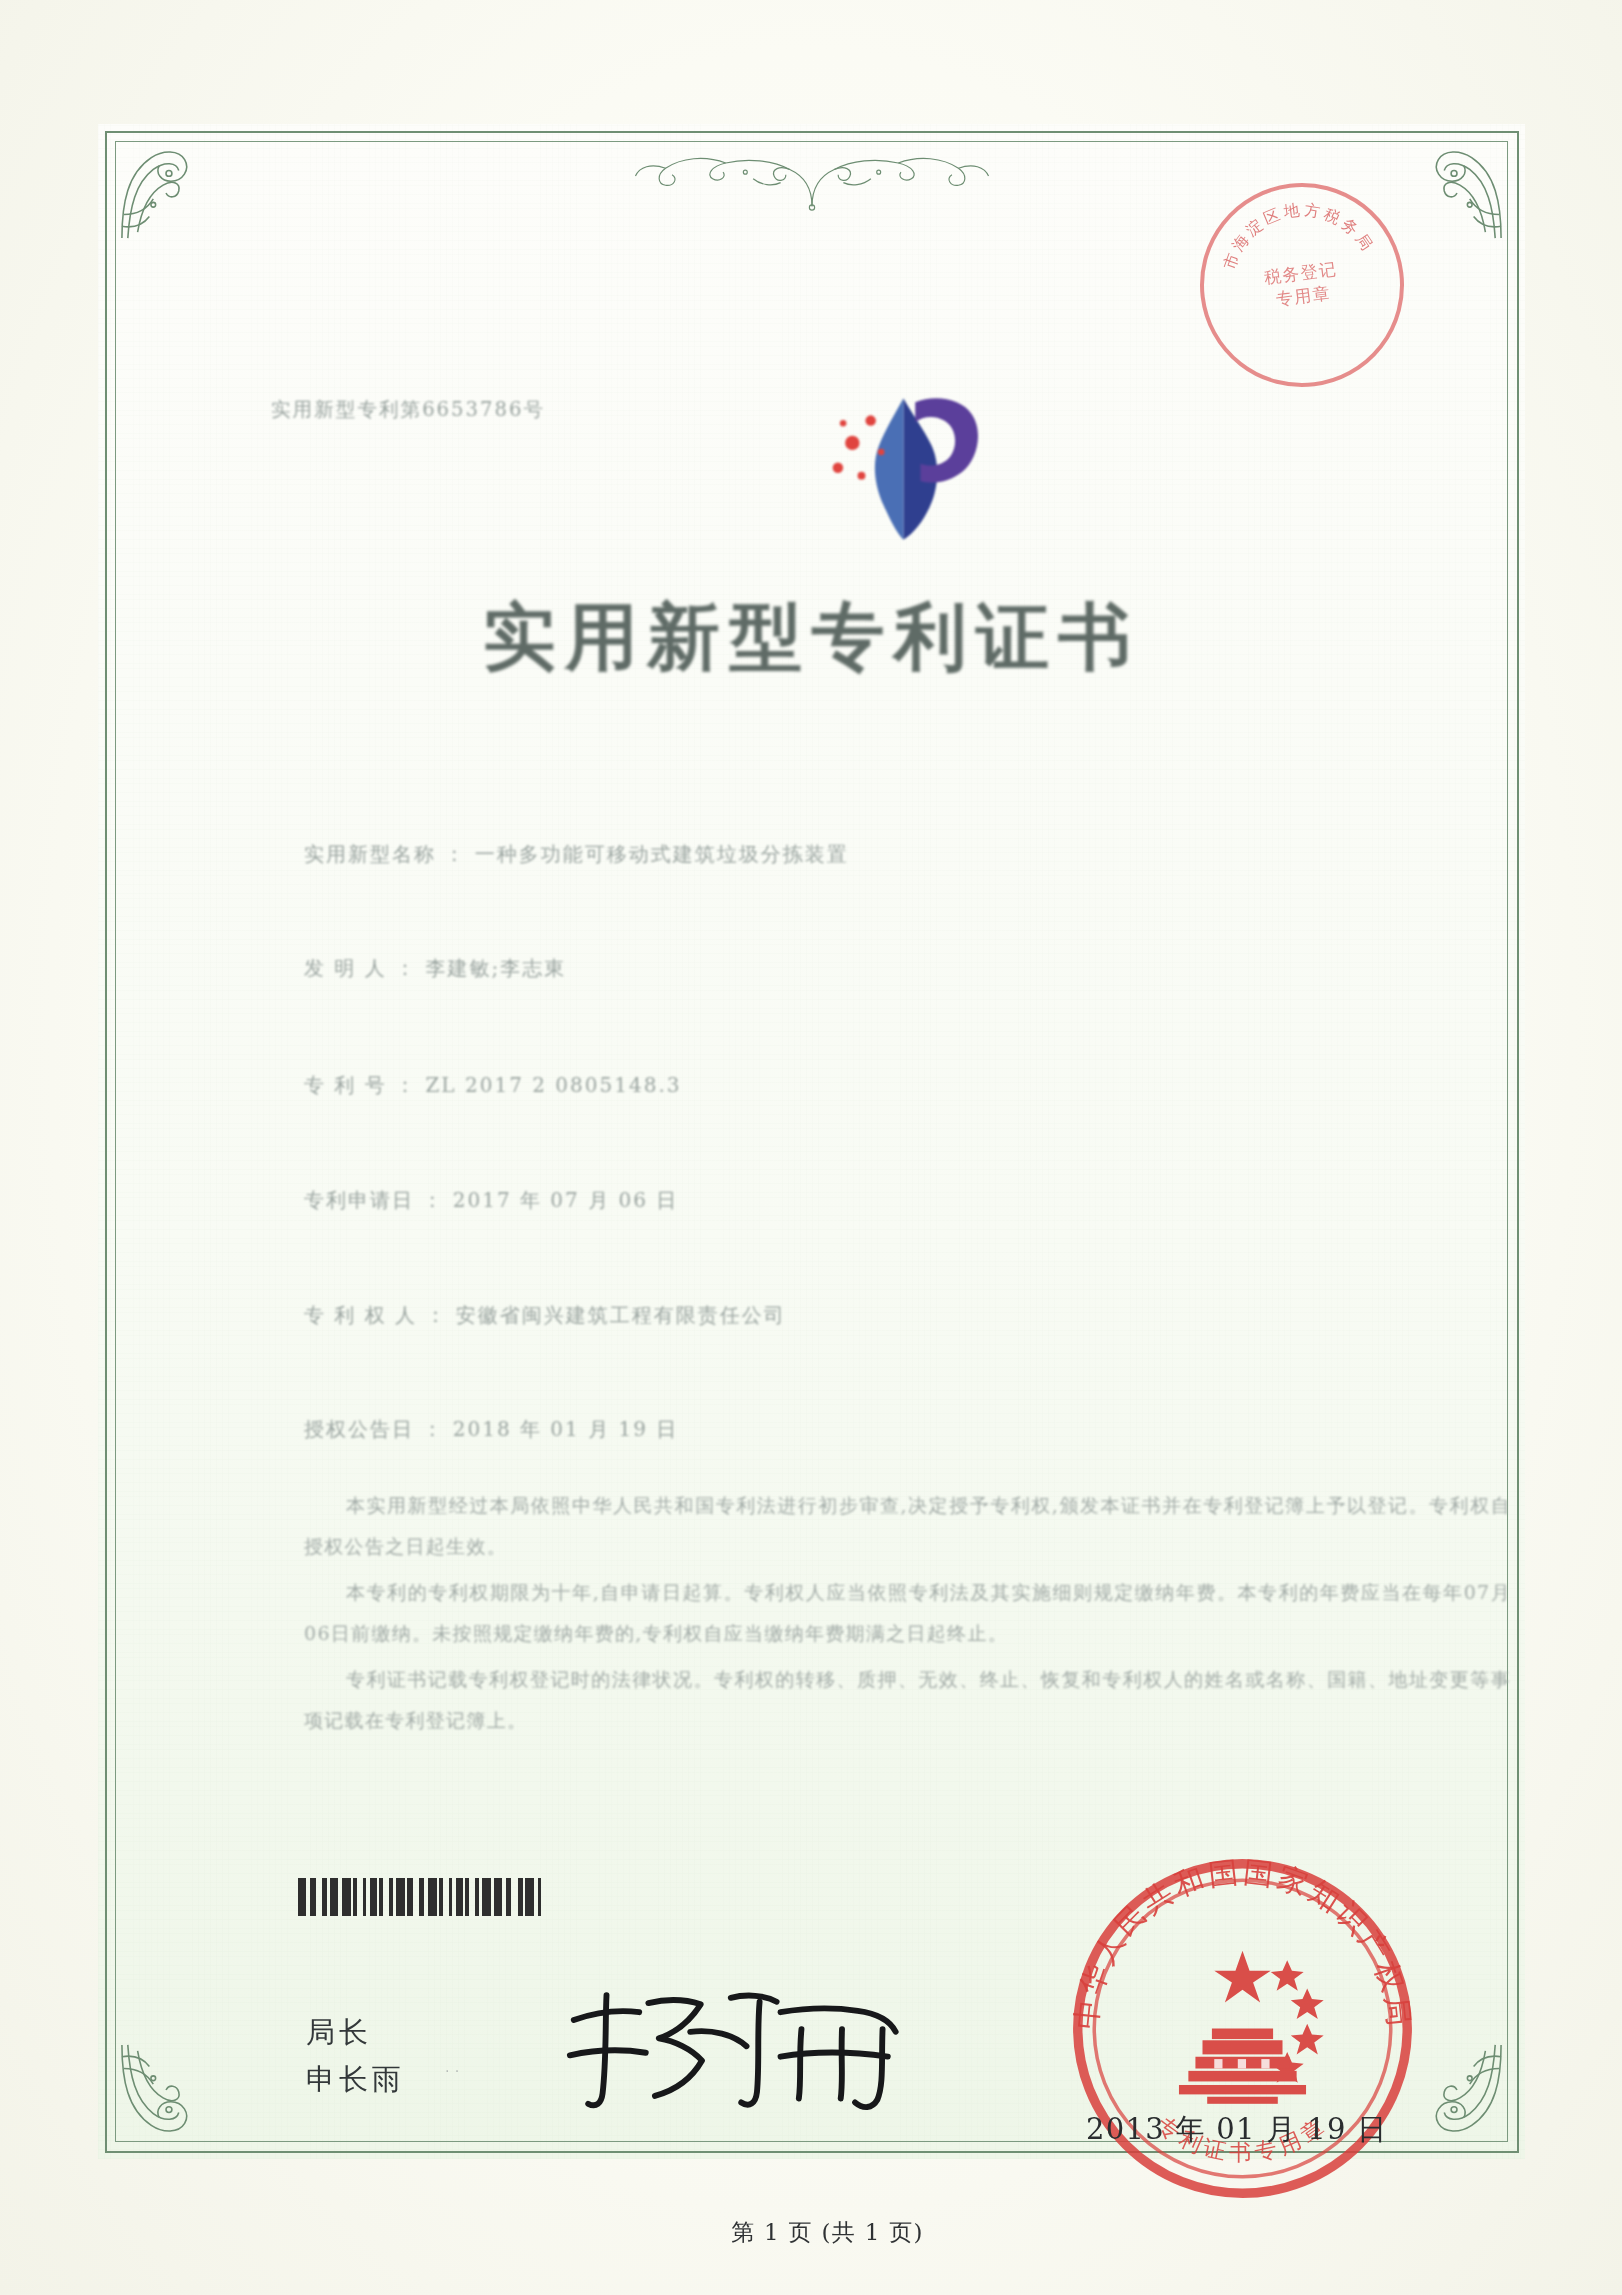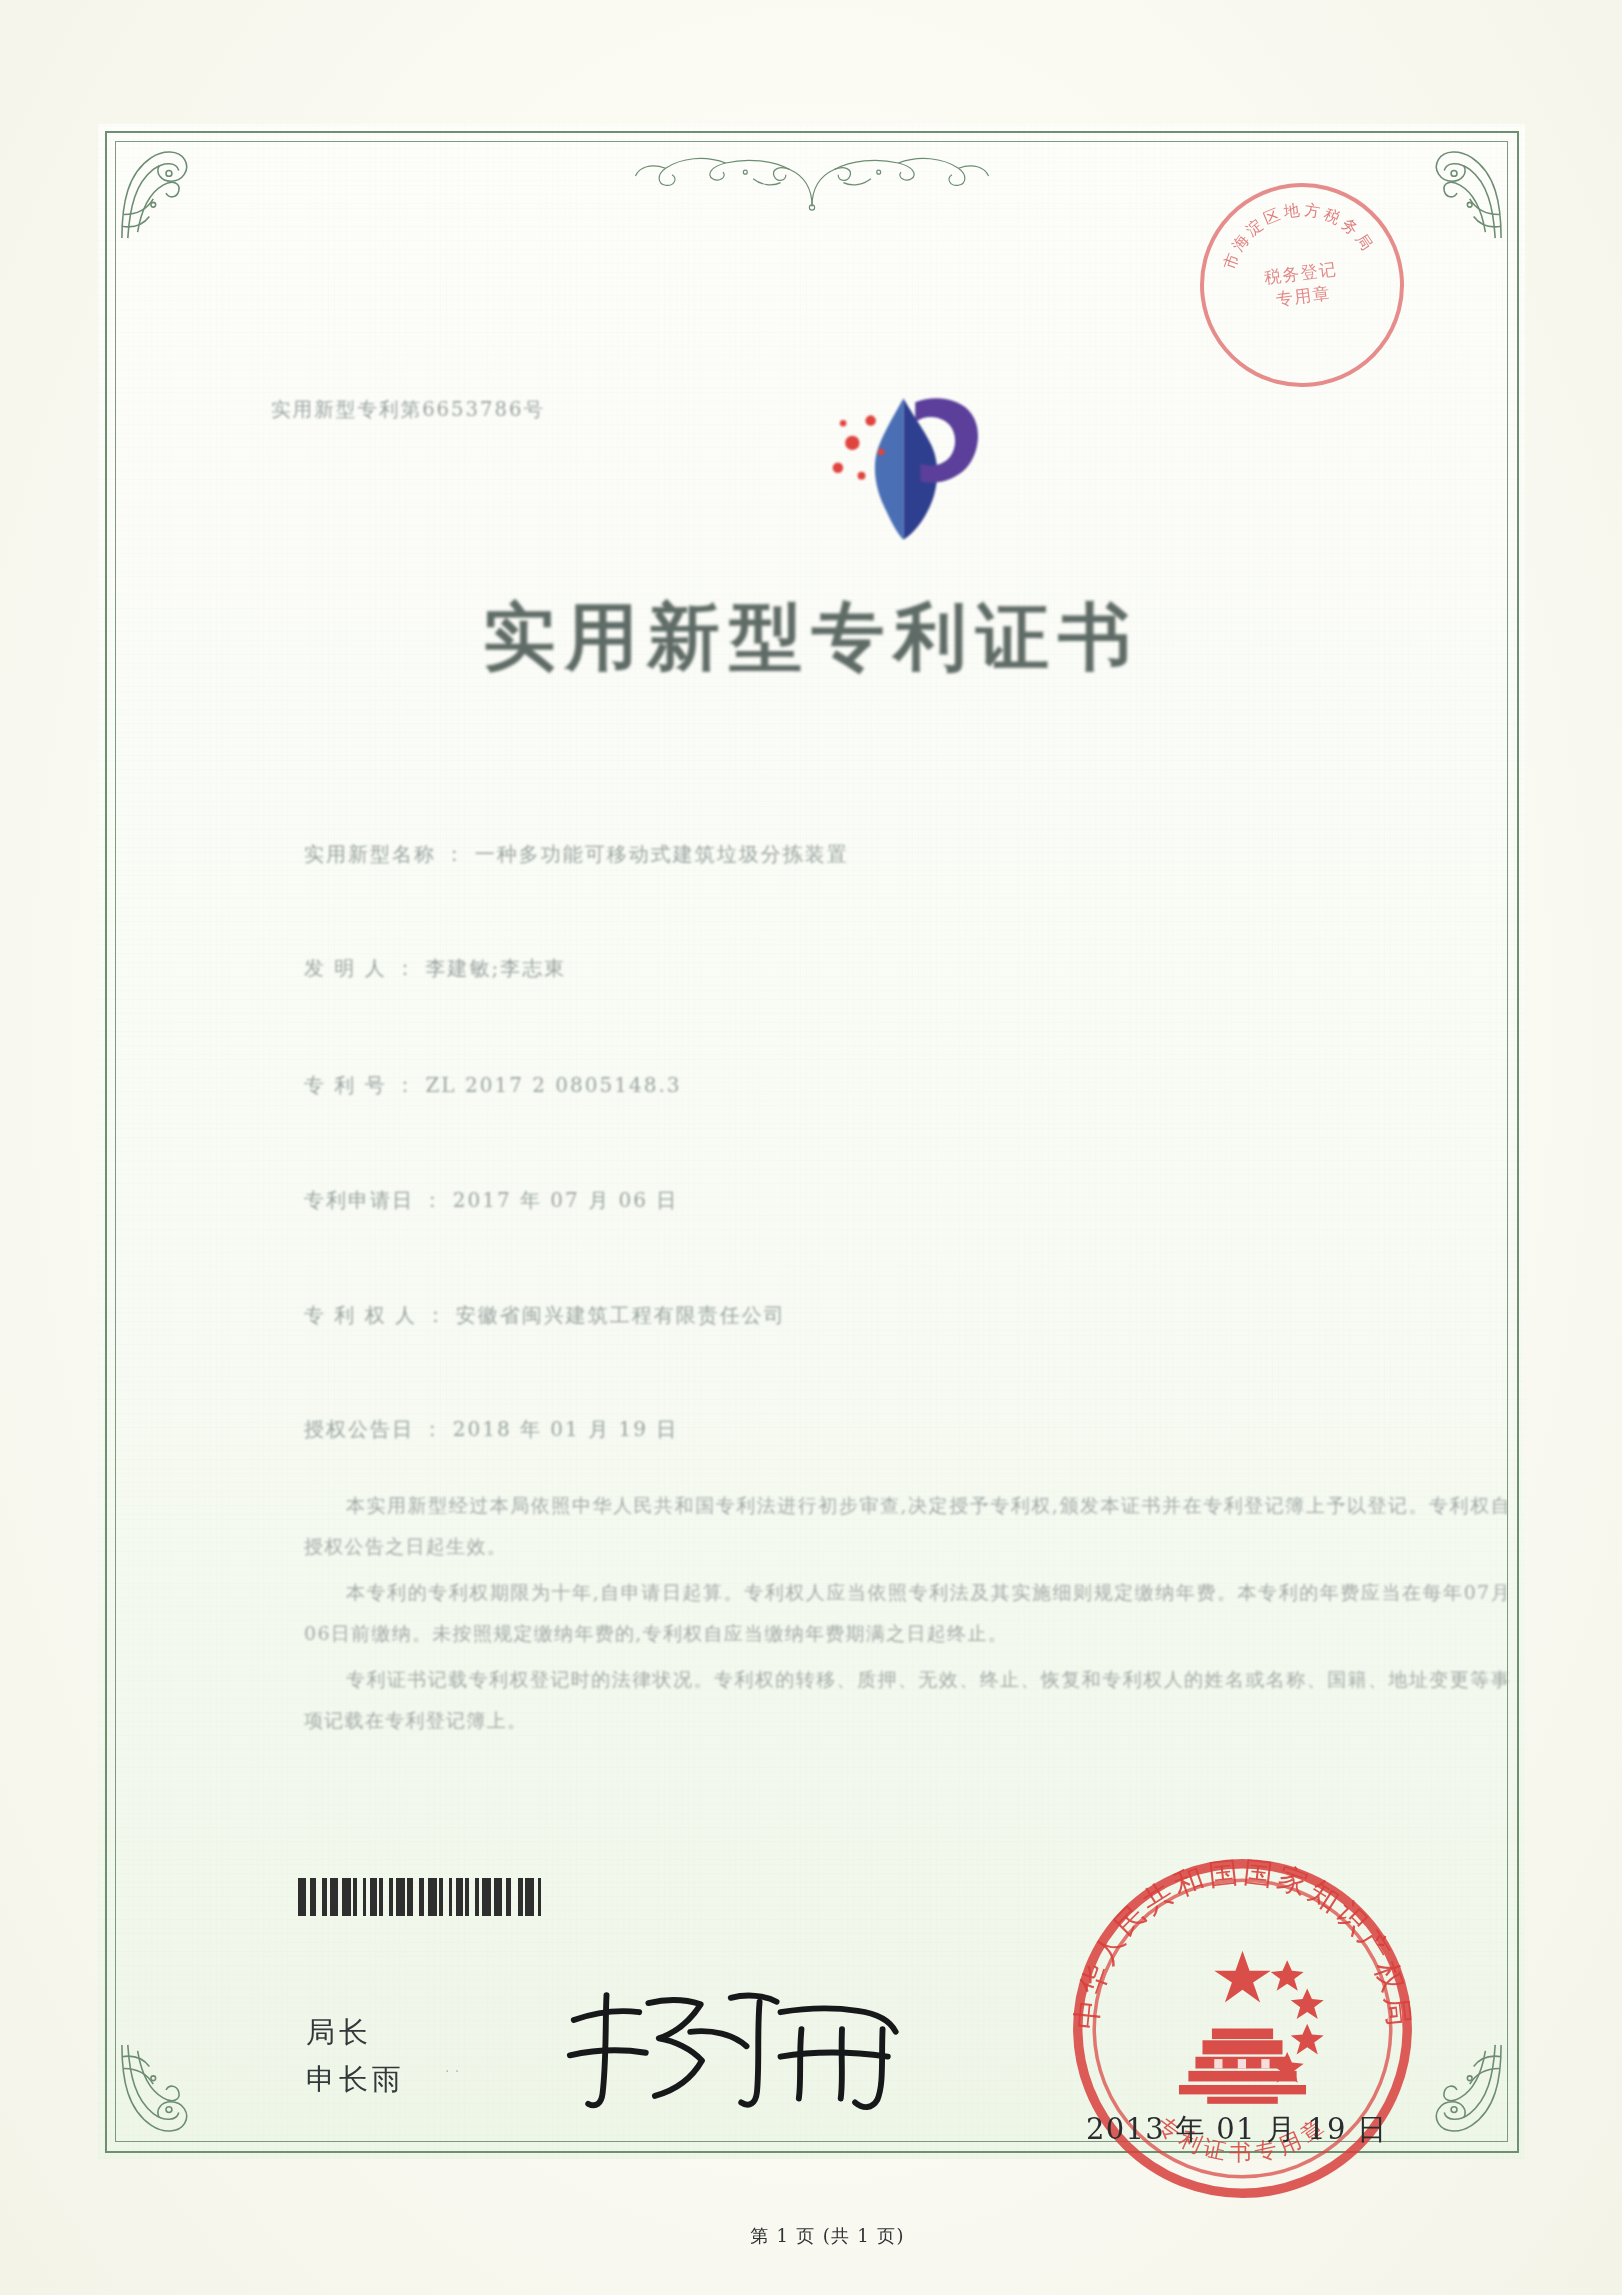--- a/index.html
+++ b/index.html
@@ -228,21 +228,21 @@
     letter-spacing: 1.3px;
     color: #2a2d2f;
     font-family: "DejaVu Serif", "Liberation Serif", serif;
   }
 
   .page-footer {
     position: absolute;
     left: 0; right: 0;
     bottom: 47px;
     text-align: center;
-    font-size: 18px;
+    font-size: 23px;
     letter-spacing: 1.3px;
     color: #2f3234;
     font-family: "DejaVu Serif", "Liberation Serif", serif;
     padding-left: 32px;
   }
 
   .tiny-dots {
     position: absolute;
     left: 347px;
     bottom: 84px;

